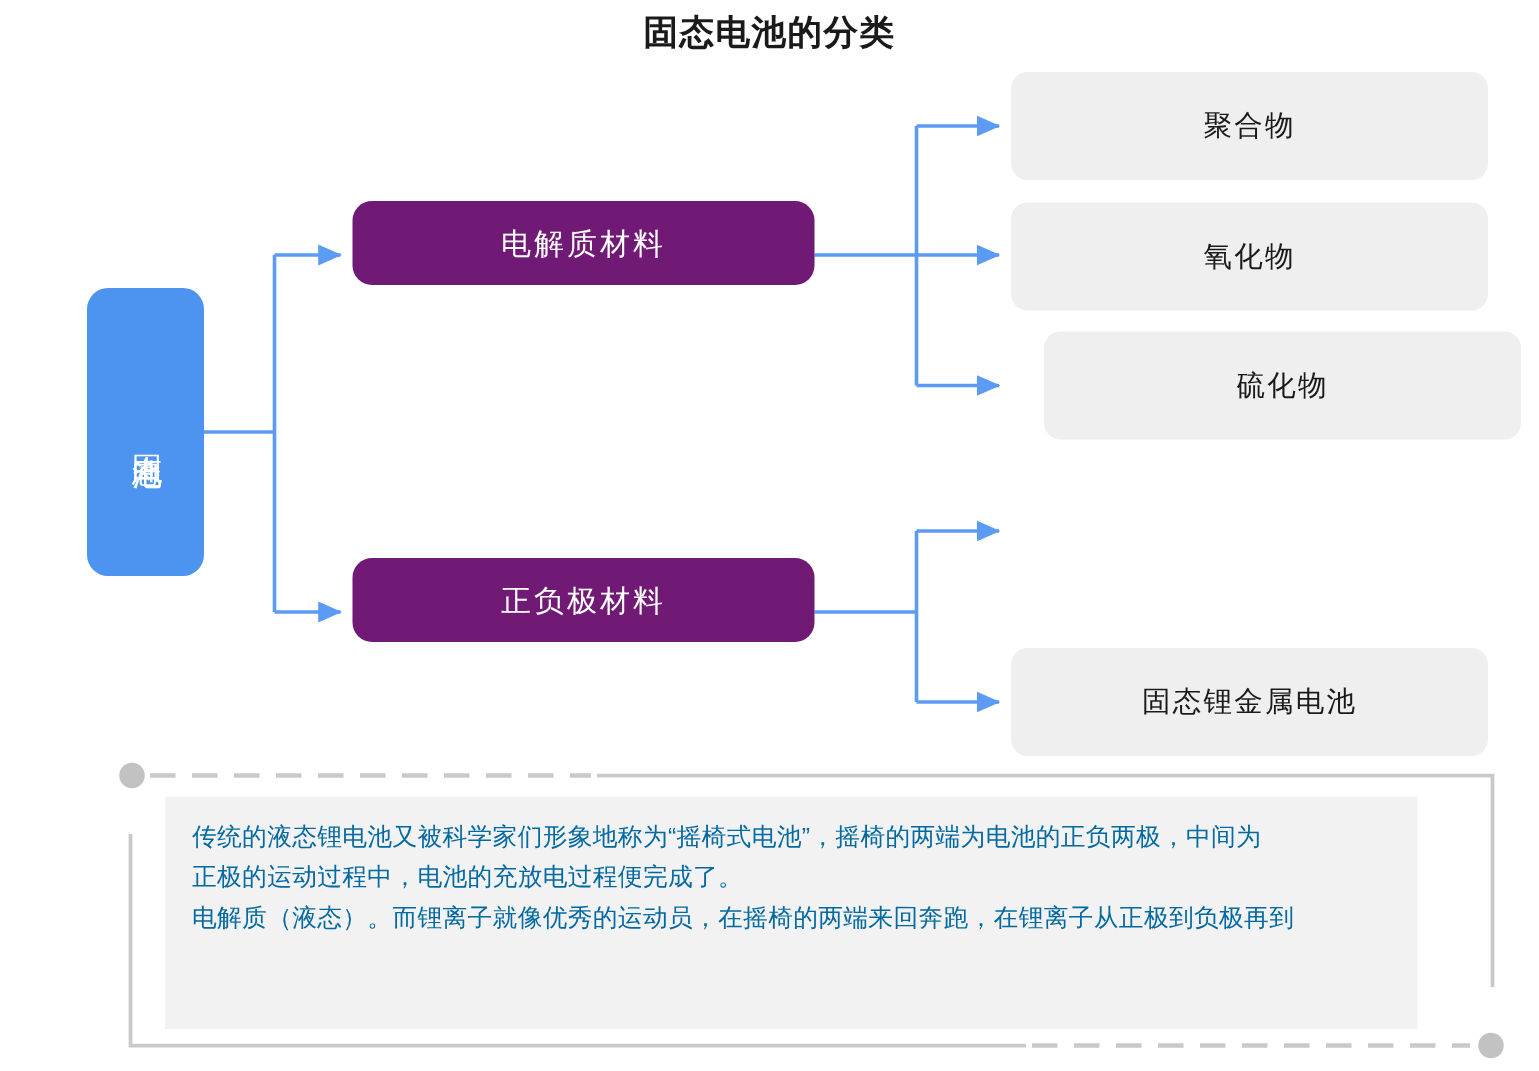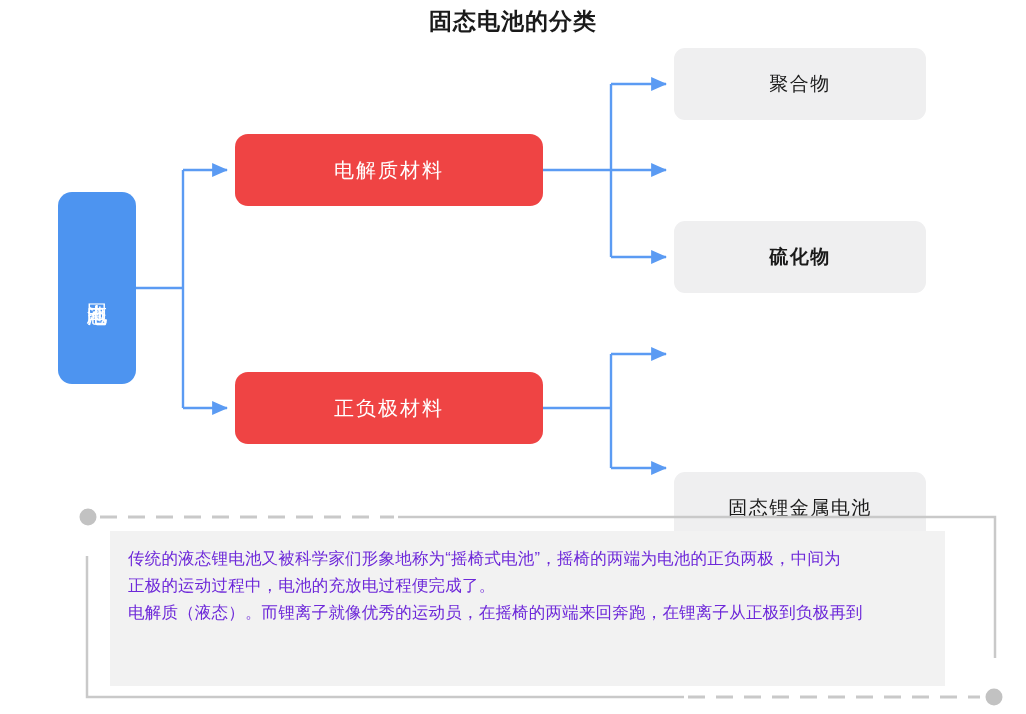--- a/index.html
+++ b/index.html
@@ -40,60 +40,60 @@
     border-radius: 14px;
     color: #ffffff;
     font-size: 20px;
     letter-spacing: 1px;
     line-height: 1.45;
     writing-mode: vertical-rl;
     text-orientation: upright;
     padding-top: 2px;
   }
   .node-branch {
-    width: 308px; height: 72px;
-    background: #ef4444;
+    width: 308px; height: 56px;
+    background: #701a75;
     color: #ffffff;
     font-size: 20px;
     letter-spacing: 2px;
     border-radius: 13px;
   }
   #branch-1 { left: 235px; top: 134px; }
   #branch-2 { left: 235px; top: 372px; }
 
   .node-leaf {
-    width: 252px; height: 72px;
+    width: 318px; height: 72px;
     background: #EFEFF0;
     color: #1a1a1a;
     font-size: 19px;
     letter-spacing: 1.5px;
     border-radius: 11px;
     text-align: center;
   }
   #leaf-1 { left: 674px; top: 48px; }
   #leaf-2 { left: 674px; top: 135px; }
-  #leaf-3 { left: 674px; top: 221px; font-weight: bold; }
+  #leaf-3 { left: 696px; top: 221px; }
   #leaf-4 { left: 674px; top: 318px; }
-  #leaf-5 { left: 674px; top: 432px; margin-top: 40px; }
+  #leaf-5 { left: 674px; top: 432px; }
 
   
   #note-frame { position: absolute; left: 78px; top: 508px; width: 926px; height: 198px; }
   #note-frame svg { display: block; }
 
   .note-box {
     position: absolute;
     left: 110px; top: 531px;
     width: 835px; height: 155px;
     background: #F2F2F2;
     padding: 14px 18px 10px 18px;
   }
   .note-line {
     font-size: 16.5px;
     line-height: 27px;
-    color: #6d28d9;
+    color: #0369a1;
     white-space: nowrap;
     letter-spacing: 0.2px;
   }
 </style>
 </head>
 <body>
 
 <div id="stage">
 
   <div class="title">固态电池的分类</div>
@@ -125,20 +125,21 @@
       <path d="M611,468 L666,468" marker-end="url(#arw)"></path>
     </g>
   </svg>
 
   <div class="node node-root" id="root-node">固态电池</div>
 
   <div class="node node-branch" id="branch-1">电解质材料</div>
   <div class="node node-branch" id="branch-2">正负极材料</div>
 
   <div class="node node-leaf" id="leaf-1">聚合物</div>
+  <div class="node node-leaf" id="leaf-2">氧化物</div>
   <div class="node node-leaf" id="leaf-3">硫化物</div>
   <div class="node node-leaf" id="leaf-5">固态锂金属电池</div>
 
   <div id="note-frame">
     <svg width="926" height="198" viewBox="0 0 926 198" xmlns="http://www.w3.org/2000/svg">
 
       <path d="M320,9 L917,9 L917,150" stroke="#C9C9C9" stroke-width="2.5" fill="none"></path>
       <path d="M9,48 L9,189 L606,189" stroke="#C9C9C9" stroke-width="2.5" fill="none"></path>
 
       <path d="M22,9 L316,9" stroke="#C9C9C9" stroke-width="3" fill="none" stroke-dasharray="17 11" stroke-linecap="butt"></path>

